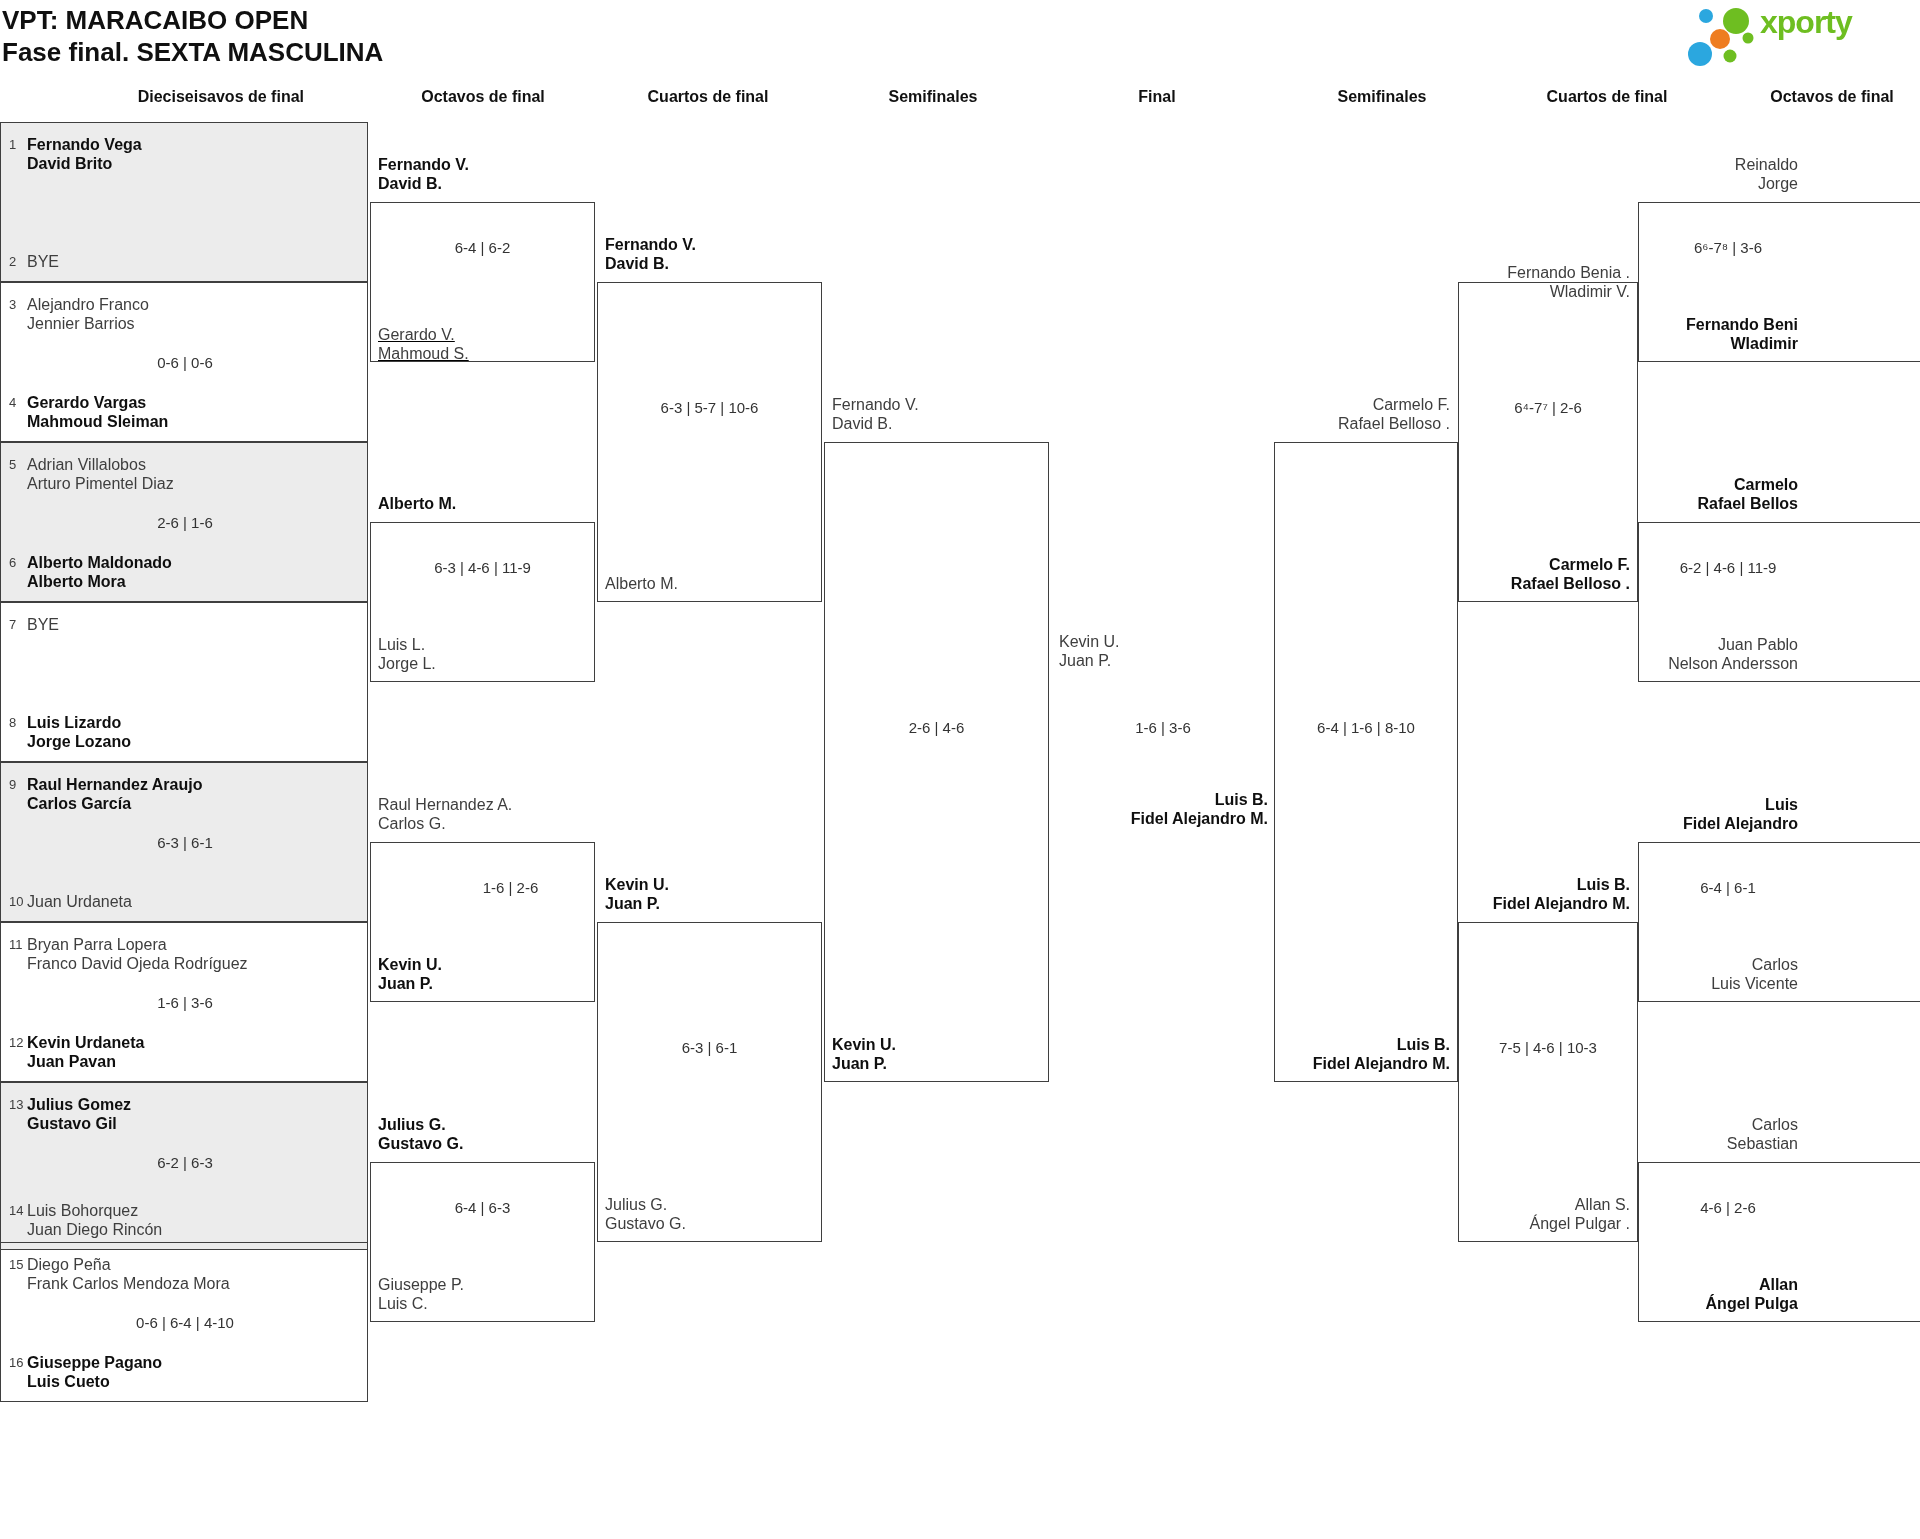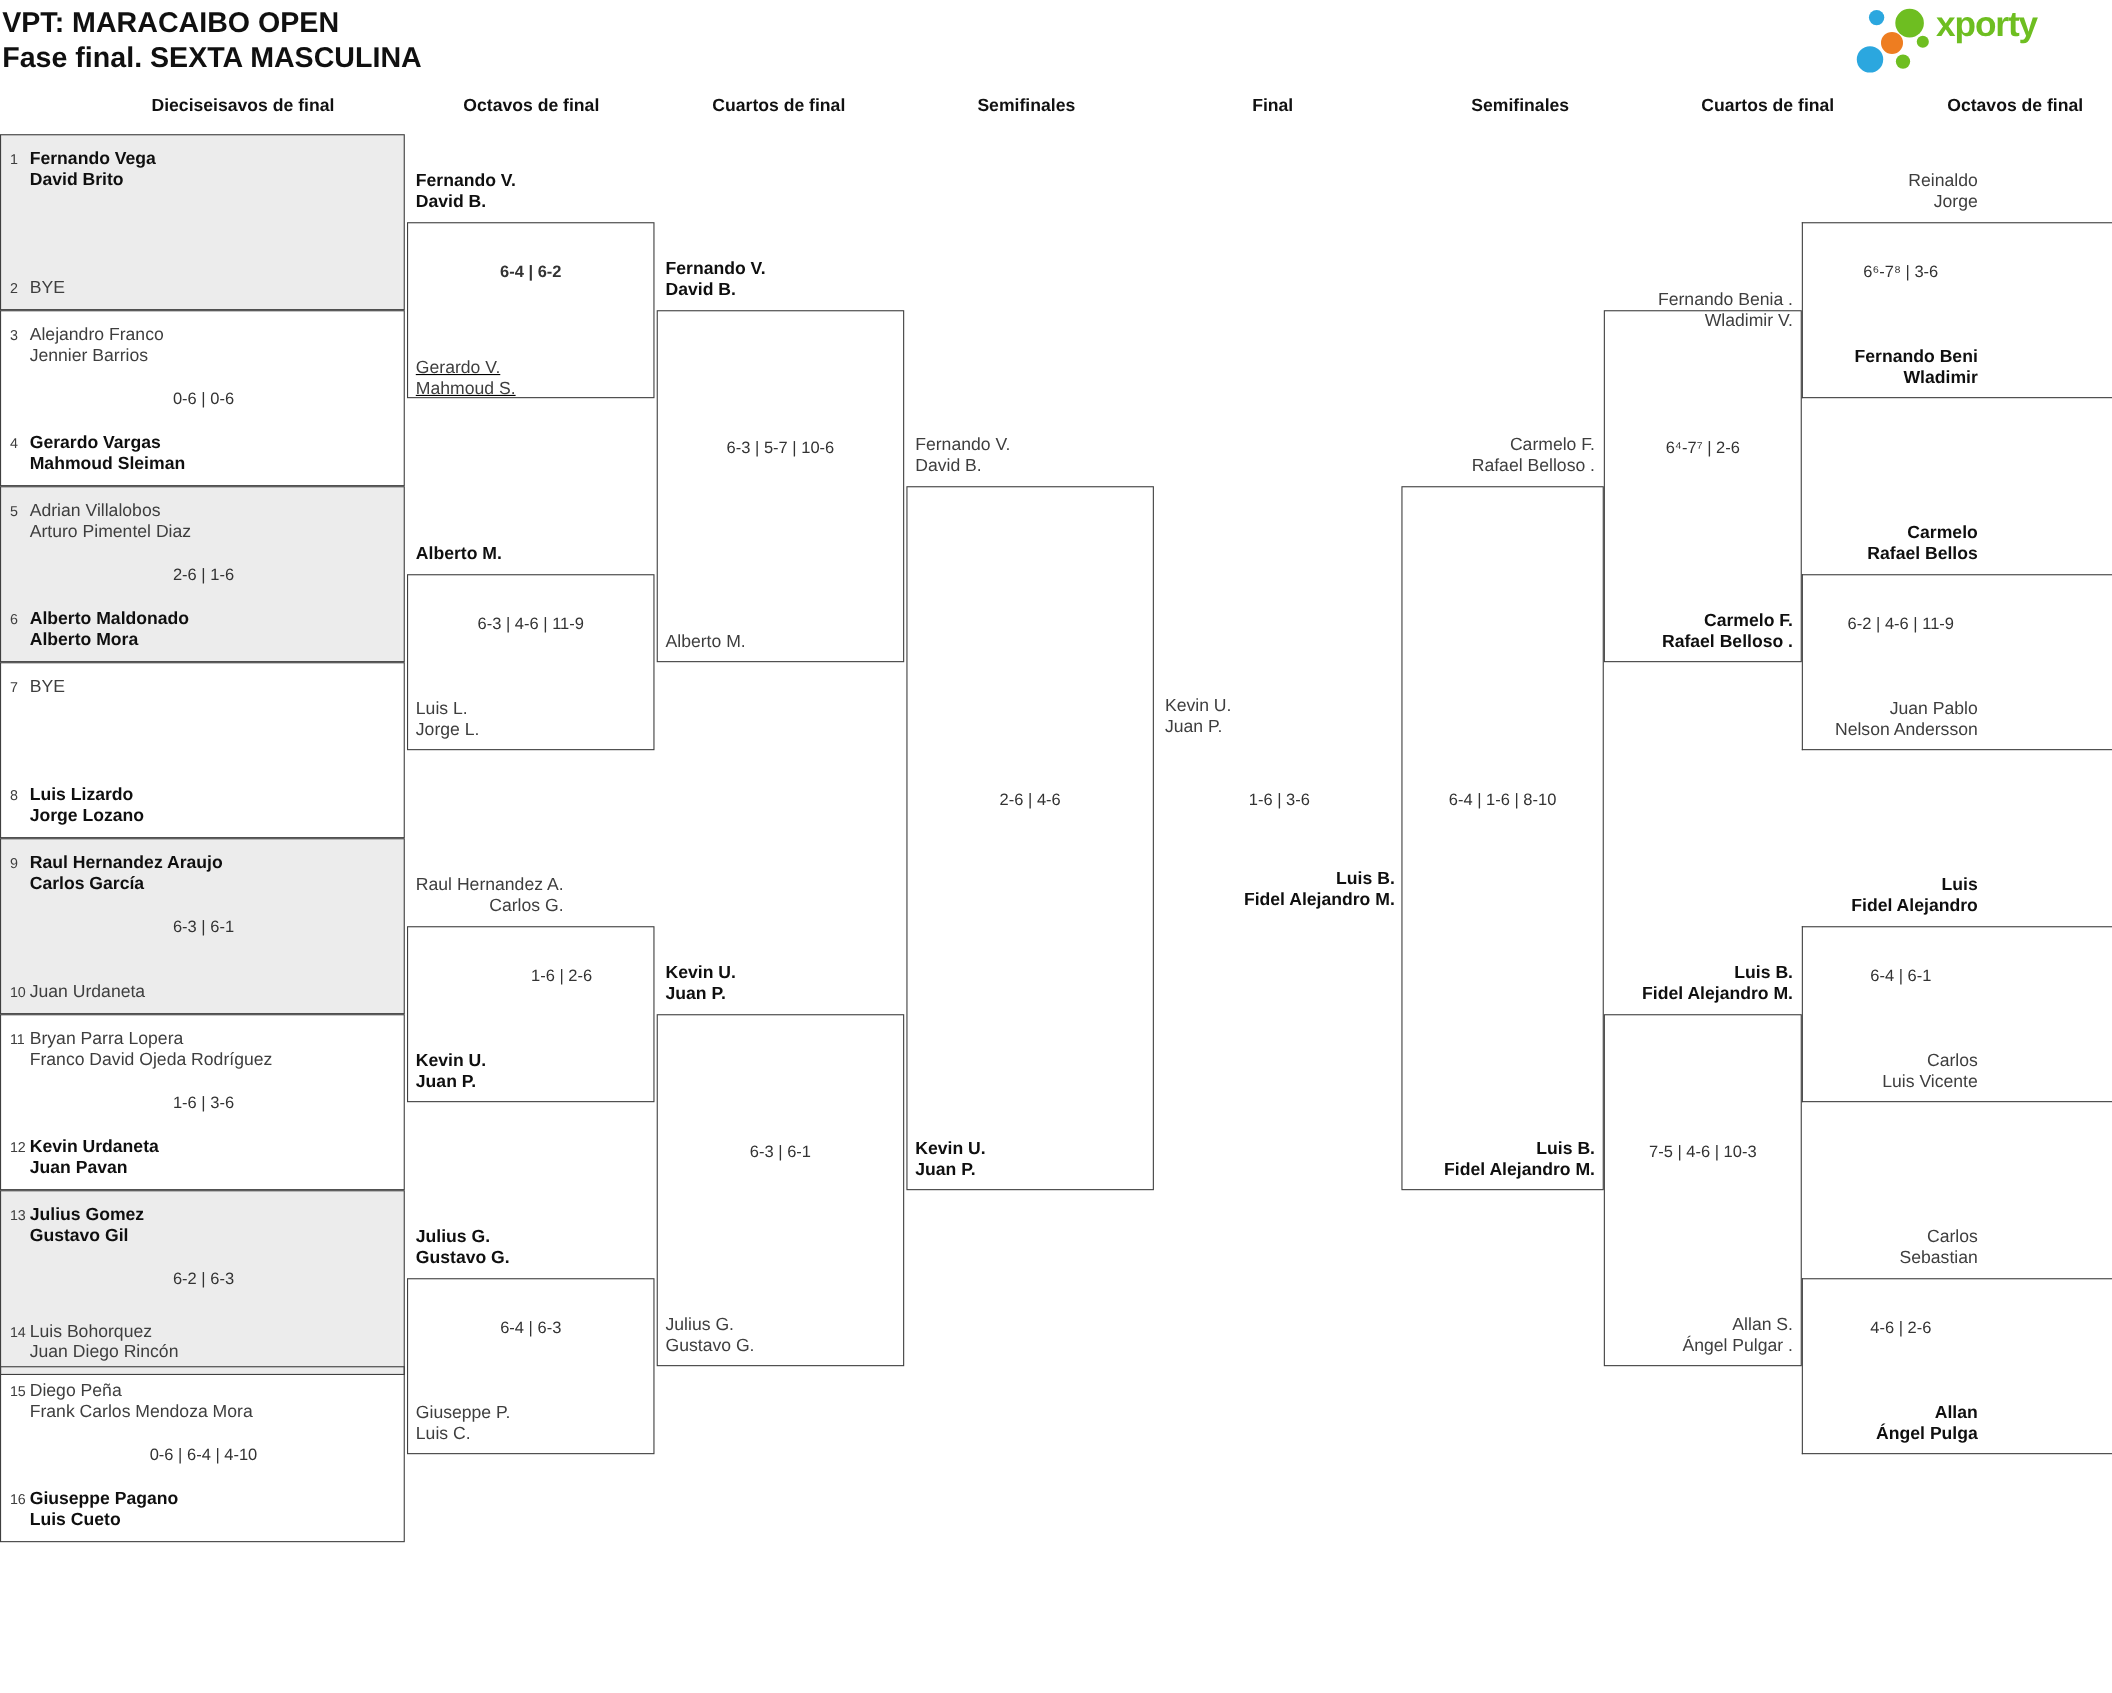--- a/index.html
+++ b/index.html
@@ -192,21 +192,21 @@
     <div class="box" style="left: 597px; top: 282px; width: 225px; height: 320px; background: transparent;"></div>
     <div class="box" style="left: 597px; top: 922px; width: 225px; height: 320px; background: transparent;"></div>
     <div class="box" style="left: 824px; top: 442px; width: 225px; height: 640px; background: transparent;"></div>
     <div class="box" style="left: 1274px; top: 442px; width: 184px; height: 640px; background: transparent;"></div>
     <div class="box" style="left: 1458px; top: 282px; width: 180px; height: 320px; background: transparent;"></div>
     <div class="box" style="left: 1458px; top: 922px; width: 180px; height: 320px; background: transparent;"></div>
     <div class="box noright" style="left: 1638px; top: 202px; width: 284px; height: 160px; background: transparent;"></div>
     <div class="box noright" style="left: 1638px; top: 522px; width: 284px; height: 160px; background: transparent;"></div>
     <div class="box noright" style="left: 1638px; top: 842px; width: 284px; height: 160px; background: transparent;"></div>
     <div class="box noright" style="left: 1638px; top: 1162px; width: 284px; height: 160px; background: transparent;"></div>
-    <div class="score" style="left: 370px; width: 225px; top: 238px; font-weight: bold;">6-4 | 6-2</div>
+    <div class="score" style="left: 370px; width: 225px; top: 238px;">6-4 | 6-2</div>
     <div class="score" style="left: 370px; width: 225px; top: 558px;">6-3 | 4-6 | 11-9</div>
     <div class="score" style="left: 370px; width: 225px; top: 878px; margin-left: 28px;">1-6 | 2-6</div>
     <div class="score" style="left: 370px; width: 225px; top: 1198px;">6-4 | 6-3</div>
     <div class="score" style="left: 597px; width: 225px; top: 398px;">6-3 | 5-7 | 10-6</div>
     <div class="score" style="left: 597px; width: 225px; top: 1038px;">6-3 | 6-1</div>
     <div class="score" style="left: 824px; width: 225px; top: 718px;">2-6 | 4-6</div>
     <div class="score" style="left: 1051px; width: 224px; top: 718px;">1-6 | 3-6</div>
     <div class="score" style="left: 1274px; width: 184px; top: 718px;">6-4 | 1-6 | 8-10</div>
     <div class="score" style="left: 1458px; width: 180px; top: 398px;">6⁴-7⁷ | 2-6</div>
     <div class="score" style="left: 1458px; width: 180px; top: 1038px;">7-5 | 4-6 | 10-3</div>
@@ -222,21 +222,21 @@
       <div class="nline">Gerardo V.</div>
       <div class="nline">Mahmoud S.</div>
     </div>
     <div class="alabel bold" style="top: 494px; left: 378px;">
       <div class="nline">Alberto M.</div>
     </div>
     <div class="alabel" style="top: 635px; left: 378px;">
       <div class="nline">Luis L.</div>
       <div class="nline">Jorge L.</div>
     </div>
-    <div class="alabel" style="top: 795px; left: 378px; text-align: right;">
+    <div class="alabel" style="top: 795px; left: 378px;">
       <div class="nline">Raul Hernandez A.</div>
       <div class="nline">Carlos G.</div>
     </div>
     <div class="alabel bold" style="top: 955px; left: 378px;">
       <div class="nline">Kevin U.</div>
       <div class="nline">Juan P.</div>
     </div>
     <div class="alabel bold" style="top: 1115px; left: 378px;">
       <div class="nline">Julius G.</div>
       <div class="nline">Gustavo G.</div>

